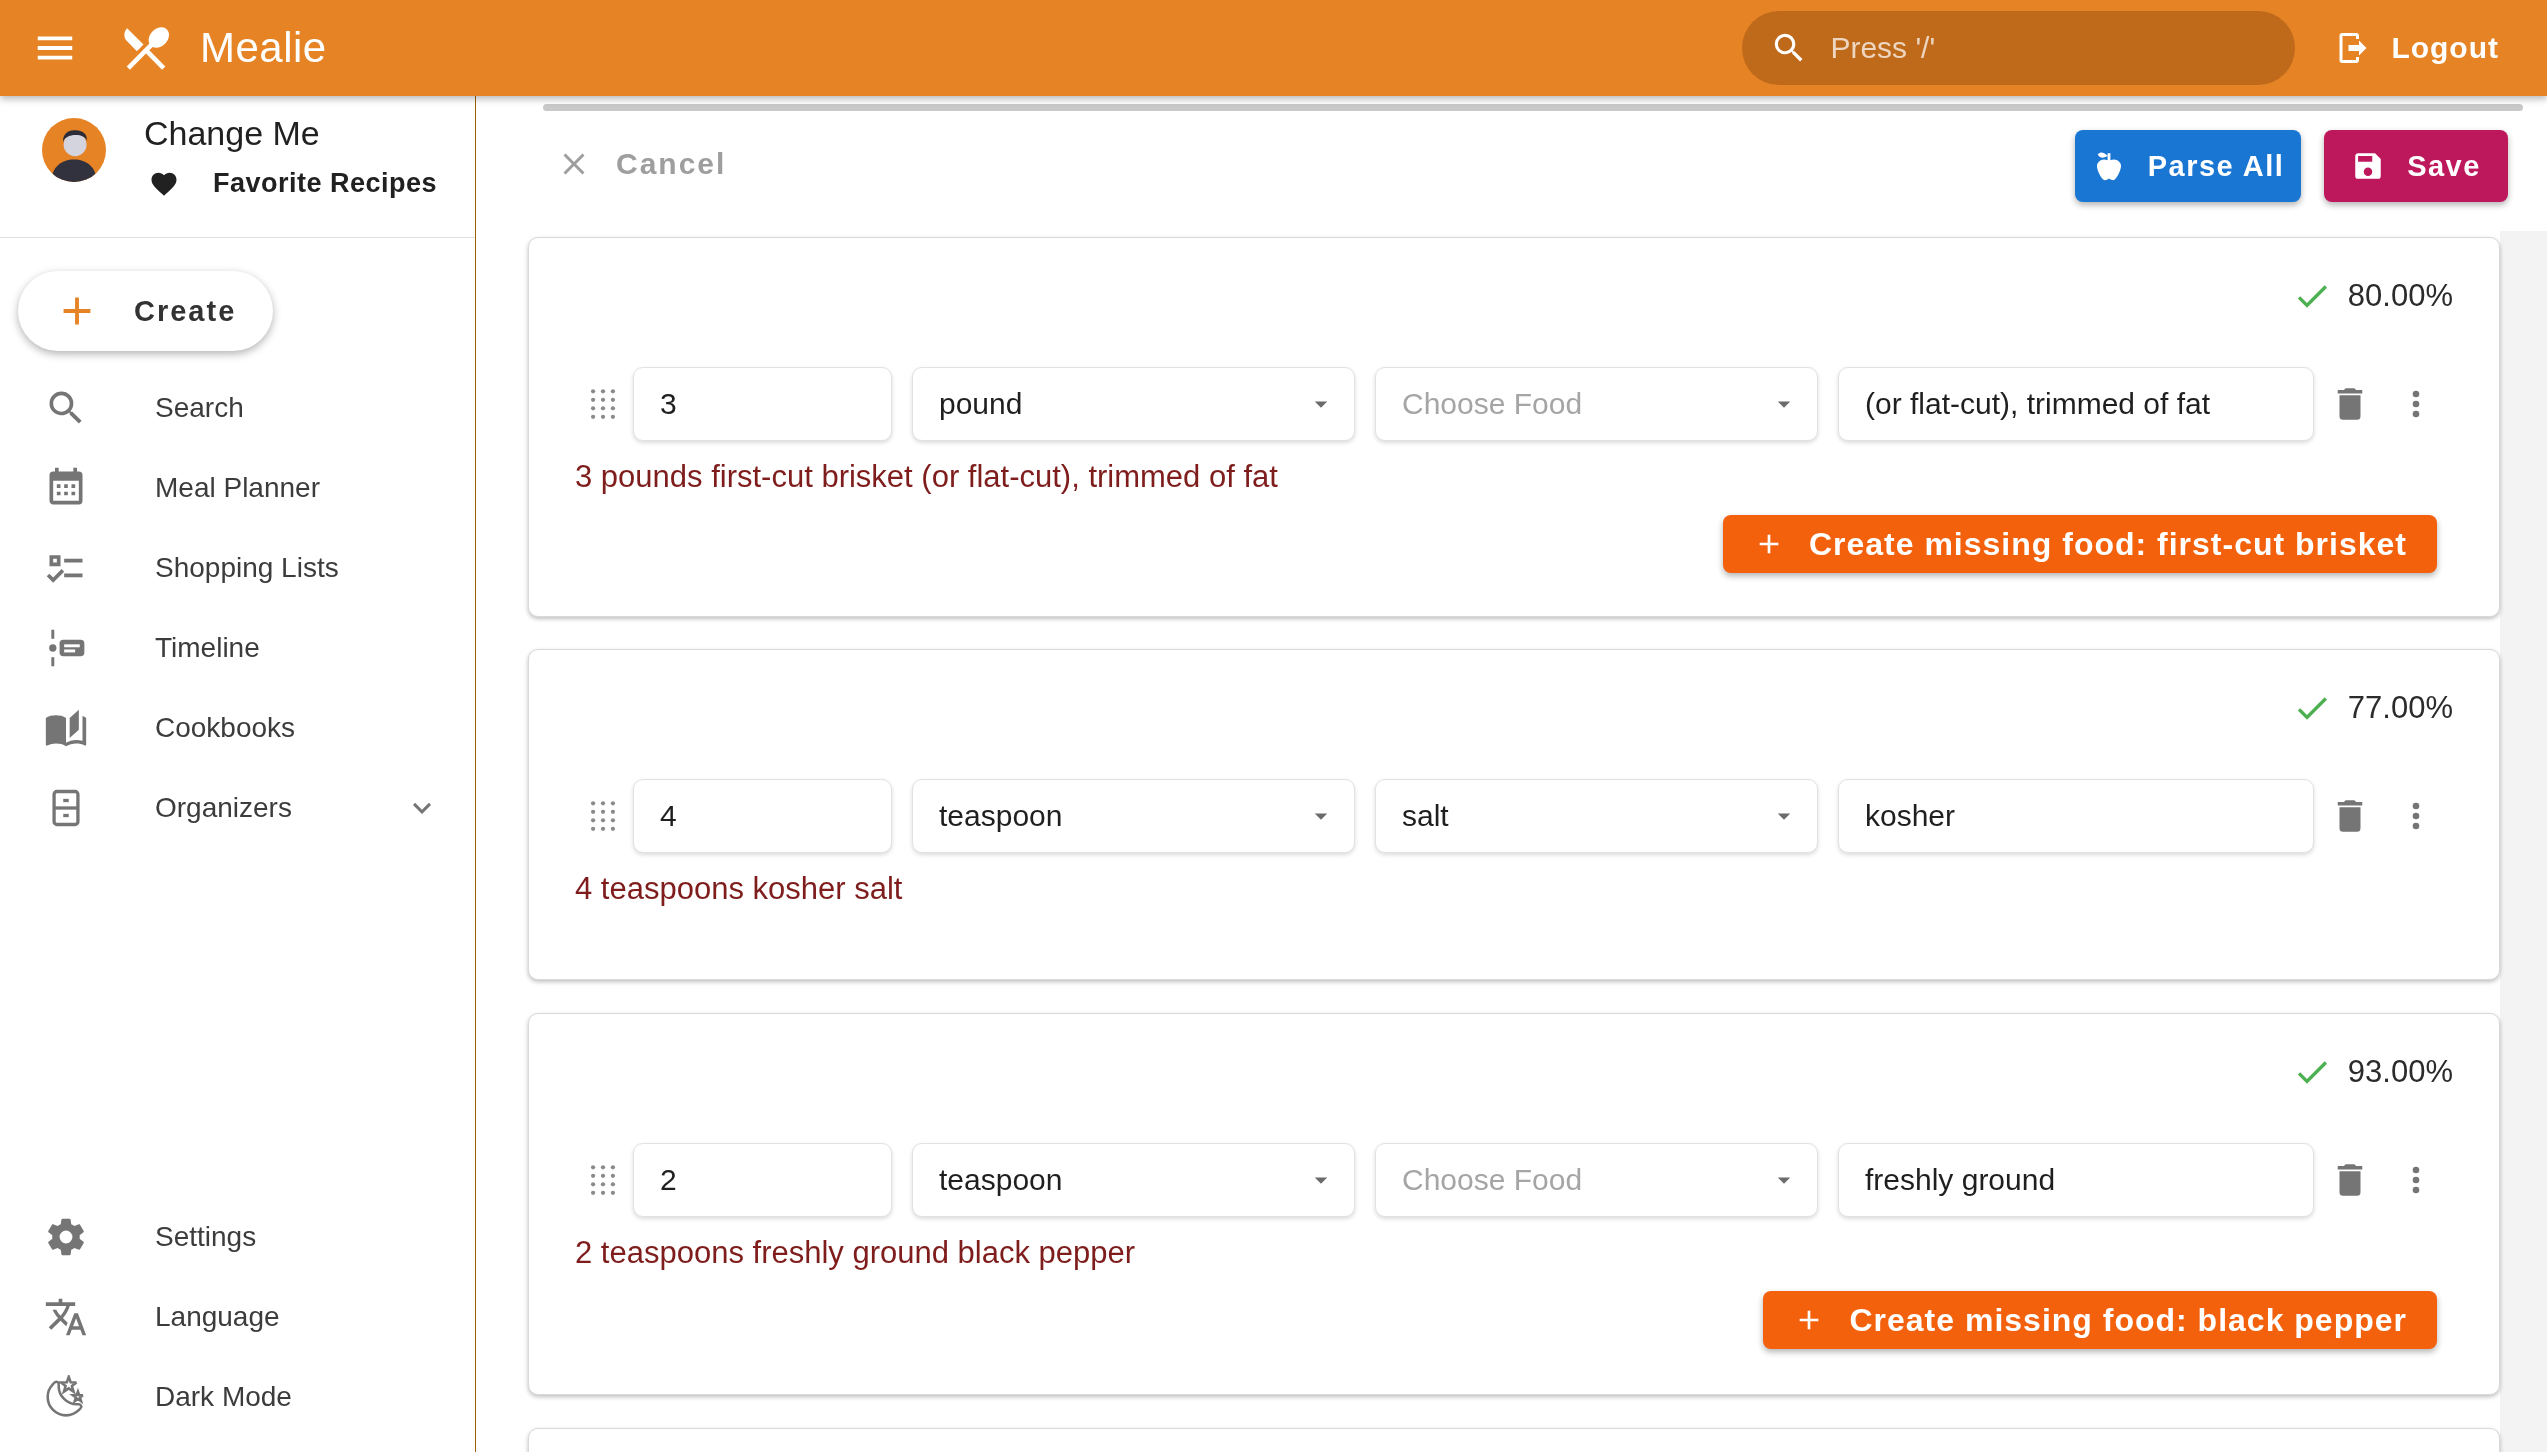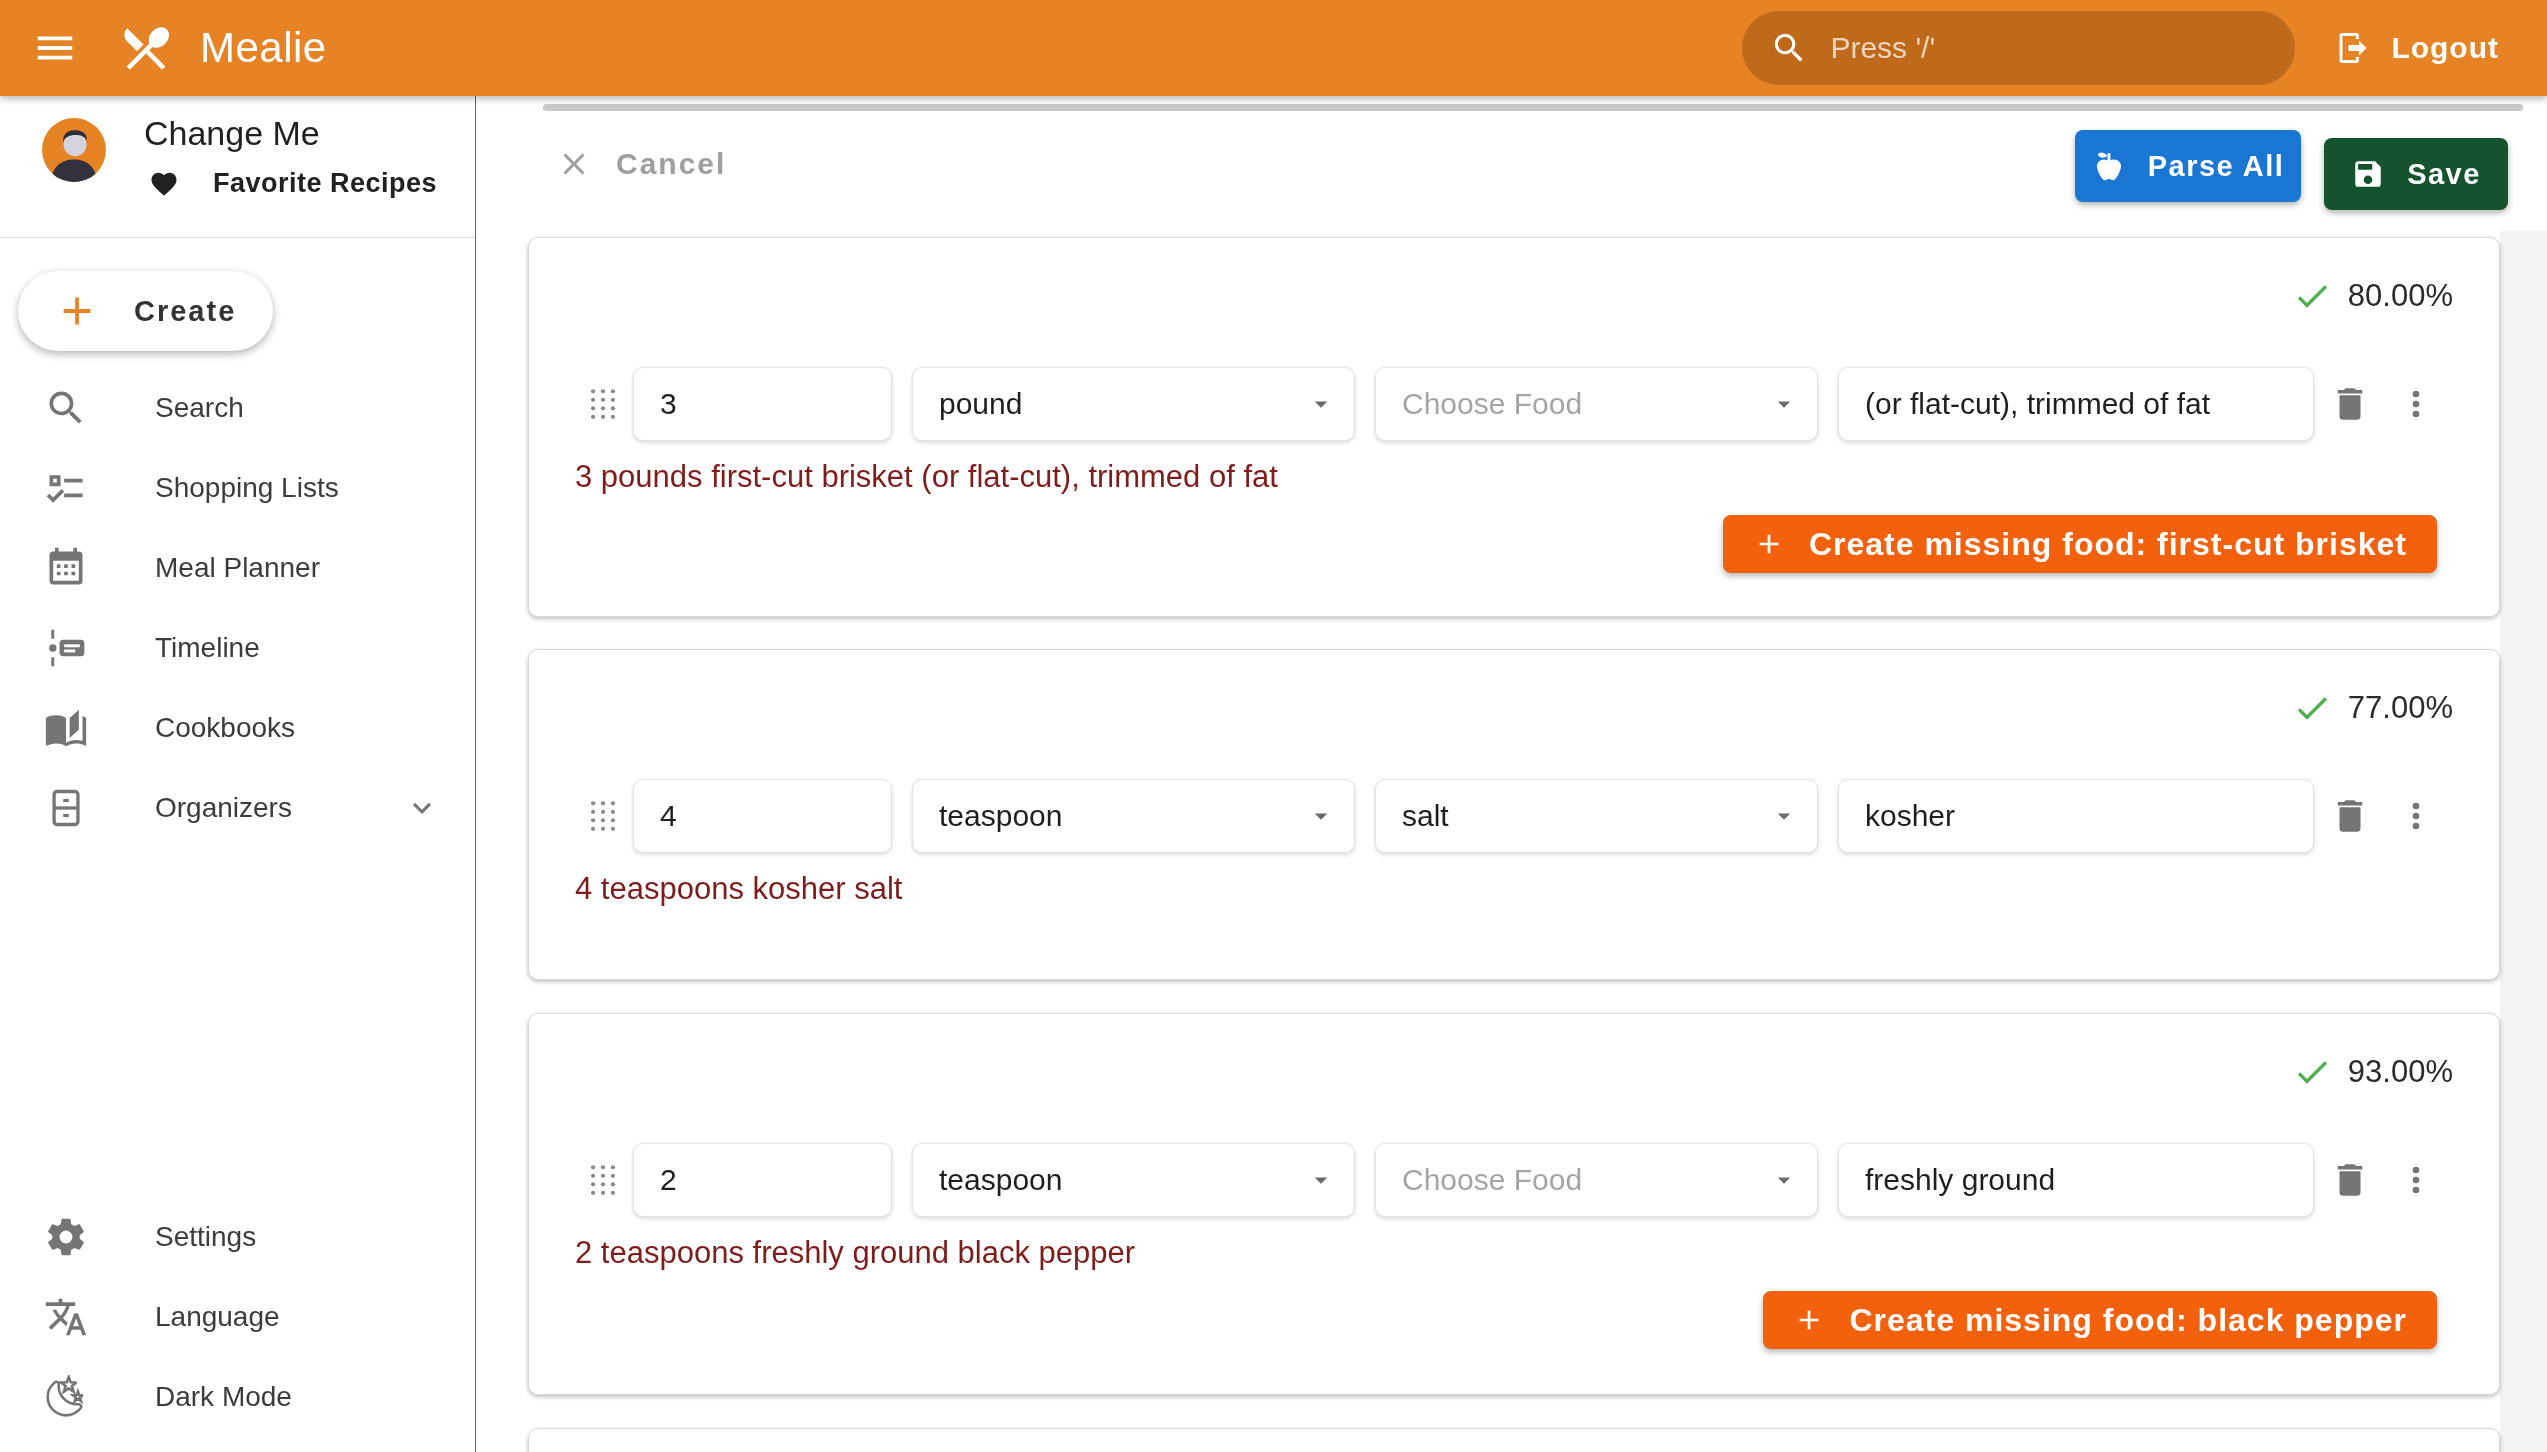--- a/index.html
+++ b/index.html
@@ -55,21 +55,21 @@
                  background: #c9c9c9; border-radius: 4px; }
   .right-gutter { position: absolute; left: 2024px; top: 135px; width: 48px; height: 1222px;
                   background: #f3f3f3; }
   .cancel-btn { position: absolute; left: 80px; top: 36px; height: 64px; display: flex;
                 align-items: center; gap: 24px; color: #9e9e9e; font-size: 30px;
                 font-weight: 700; letter-spacing: 2px; }
   .btn { display: flex; align-items: center; gap: 22px; color: #fff; font-size: 29px;
          font-weight: 700; letter-spacing: 1.5px; border-radius: 8px; justify-content: center;
          box-shadow: 0 3px 6px rgba(0,0,0,.3); }
   .parse-btn { position: absolute; left: 1599px; top: 34px; width: 226px; height: 72px; background: #1976D2; }
-  .save-btn  { position: absolute; left: 1848px; top: 34px; width: 184px; height: 72px; background: #14532d; margin-top: 8px; }
+  .save-btn  { position: absolute; left: 1848px; top: 34px; width: 184px; height: 72px; background: #be185d; }
 
   
   .card { position: absolute; left: 52px; width: 1972px; background: #fff;
           border: 1px solid #d9d9d9; border-radius: 10px;
           box-shadow: 0 2px 4px rgba(0,0,0,.25); }
   .conf { position: absolute; top: 38px; right: 46px; display: flex; align-items: center; gap: 16px; }
   .conf .check { color: #4CAF50; }
   .conf-text { font-size: 31px; color: #2b2b2b; }
   .row { position: absolute; left: 56px; top: 129px; display: flex; align-items: center; }
   .drag { width: 36px; height: 44px; color: #8a8a8a; margin-right: 12px;
@@ -175,32 +175,32 @@
         <span class="nav-icon">
           <svg width="44" height="44" viewBox="0 0 24 24">
               <path d="M9.5,3A6.5,6.5 0 0,1 16,9.5C16,11.11 15.41,12.59 14.44,13.73L14.71,14H15.5L20.5,19L19,20.5L14,15.5V14.71L13.73,14.44C12.59,15.41 11.11,16 9.5,16A6.5,6.5 0 0,1 3,9.5A6.5,6.5 0 0,1 9.5,3M9.5,5C7,5 5,7 5,9.5C5,12 7,14 9.5,14C12,14 14,12 14,9.5C14,7 12,5 9.5,5Z"></path>
             </svg>
         </span>
         <span class="nav-label">Search</span>
       </div>
       <div class="nav-item">
         <span class="nav-icon">
           <svg width="44" height="44" viewBox="0 0 24 24">
+              <path d="M9,10V12H7V10H9M13,10V12H11V10H13M17,10V12H15V10H17M19,3A2,2 0 0,1 21,5V19A2,2 0 0,1 19,21H5C3.89,21 3,20.1 3,19V5A2,2 0 0,1 5,3H6V1H8V3H16V1H18V3H19M19,19V8H5V19H19M9,14V16H7V14H9M13,14V16H11V14H13M17,14V16H15V14H17Z"></path>
+            </svg>
+        </span>
+        <span class="nav-label">Meal Planner</span>
+      </div>
+      <div class="nav-item">
+        <span class="nav-icon">
+          <svg width="44" height="44" viewBox="0 0 24 24">
               <path d="M3,5H9V11H3V5M5,7V9H7V7H5M11,7H21V9H11V7M11,15H21V17H11V15M5,20L1.5,16.5L2.91,15.09L5,17.17L9.59,12.59L11,14L5,20Z"></path>
             </svg>
         </span>
         <span class="nav-label">Shopping Lists</span>
-      </div>
-      <div class="nav-item">
-        <span class="nav-icon">
-          <svg width="44" height="44" viewBox="0 0 24 24">
-              <path d="M9,10V12H7V10H9M13,10V12H11V10H13M17,10V12H15V10H17M19,3A2,2 0 0,1 21,5V19A2,2 0 0,1 19,21H5C3.89,21 3,20.1 3,19V5A2,2 0 0,1 5,3H6V1H8V3H16V1H18V3H19M19,19V8H5V19H19M9,14V16H7V14H9M13,14V16H11V14H13M17,14V16H15V14H17Z"></path>
-            </svg>
-        </span>
-        <span class="nav-label">Meal Planner</span>
       </div>
       <div class="nav-item">
         <span class="nav-icon">
           <svg width="44" height="44" viewBox="0 0 24 24">
             <path d="M4,2H5.6V7H4V2M4,17H5.6V22H4V17Z"></path>
               <circle cx="4.8" cy="12" r="2"></circle>
             <rect x="8.5" y="7.5" width="13.5" height="9" rx="2"></rect>
             <rect x="11" y="10" width="8.5" height="1.6" fill="#fff"></rect>
             <rect x="11" y="12.8" width="6" height="1.6" fill="#fff"></rect>
           </svg>

